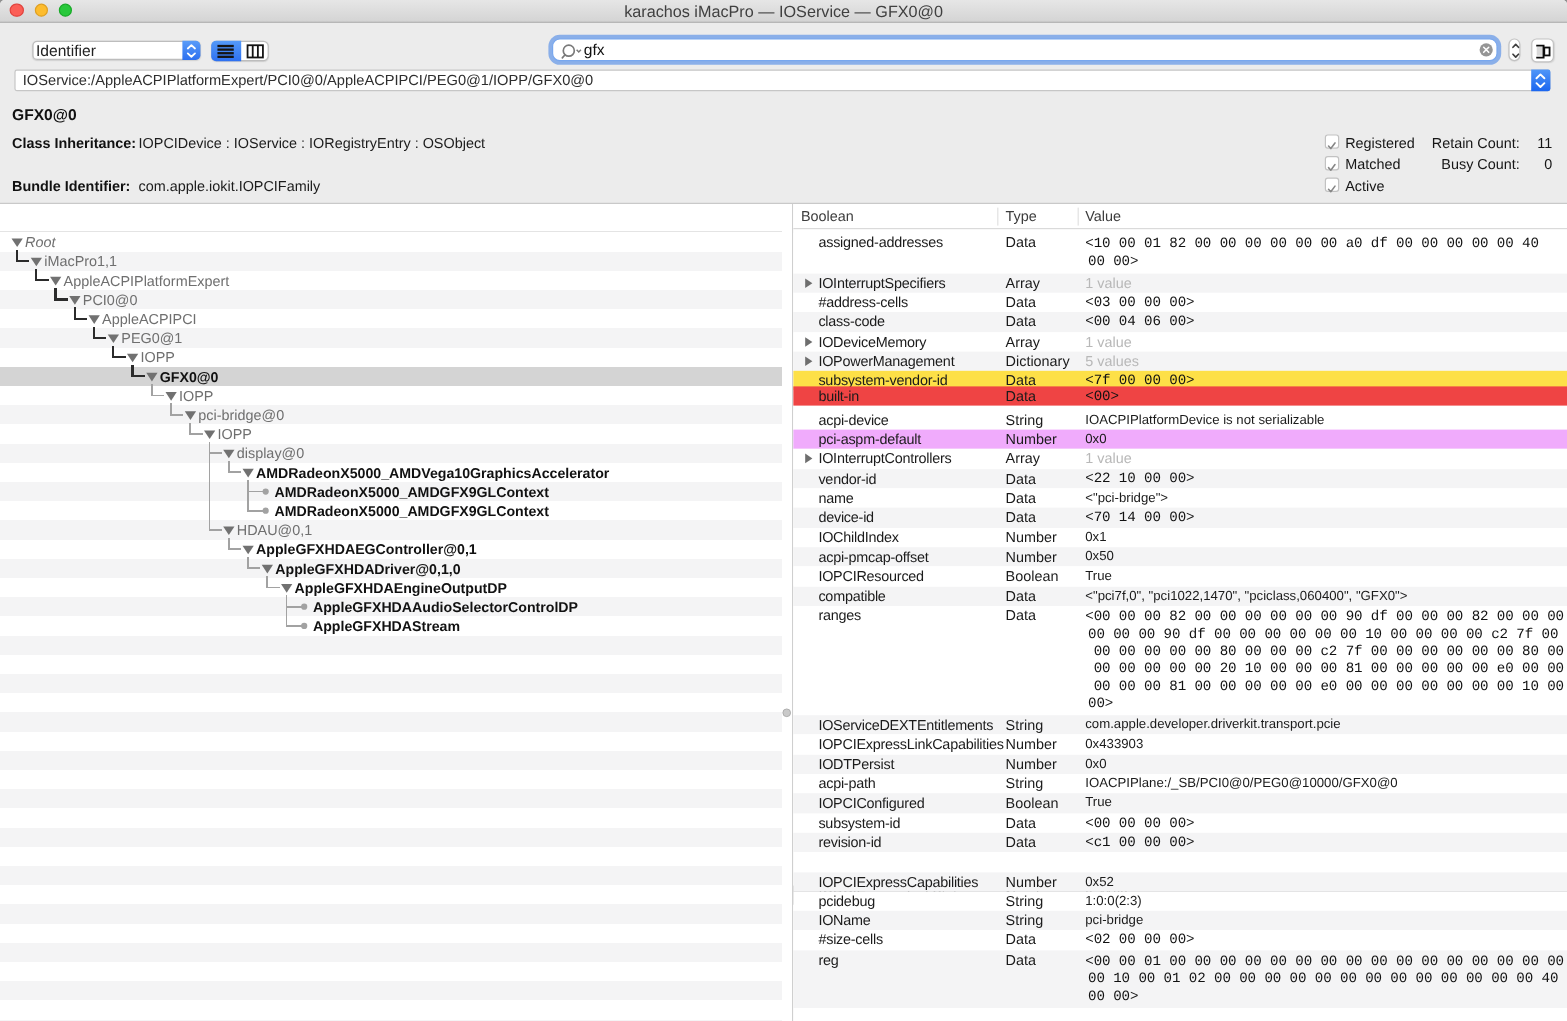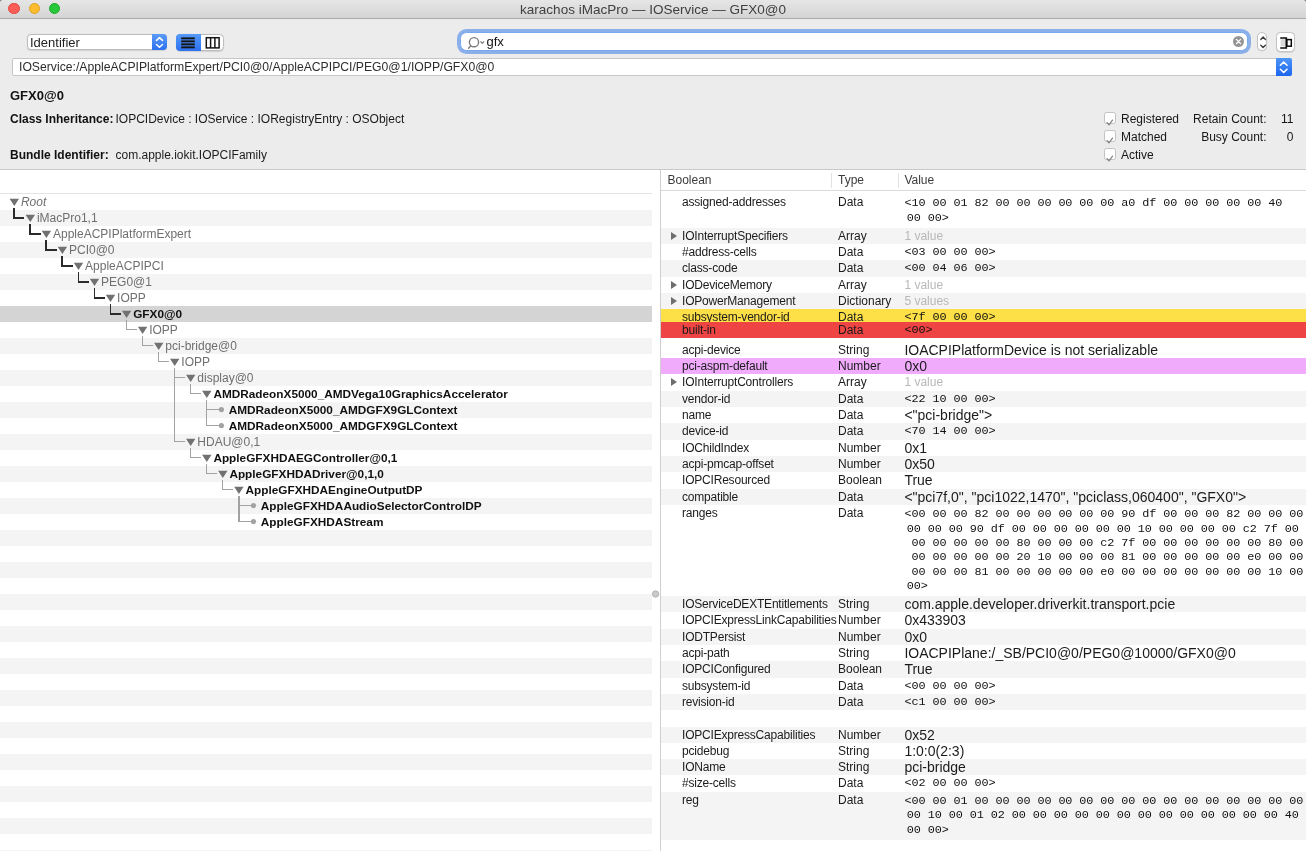--- a/index.html
+++ b/index.html
@@ -37,21 +37,21 @@
 #vdiv{position:absolute;left:660px;top:170px;width:1px;height:681px;background:#cfcfcf;}
 #rpane{position:absolute;left:661px;top:170px;width:645px;height:681px;background:#ffffff;overflow:hidden;}
 #rhead{position:absolute;left:0;top:0;width:645px;height:20.5px;background:#ffffff;border-bottom:1px solid #dadada;}
 #rhead .h{position:absolute;top:0;font-size:12px;line-height:20px;color:#3c3c3c;}
 #rhead .sep{position:absolute;top:2.5px;width:1px;height:15px;background:#e2e2e2;}
 .prow{position:absolute;left:0;width:645px;}
 .plab{position:absolute;left:21px;font-size:12px;color:#1b1b1b;white-space:pre;letter-spacing:-0.2px;}
 .ptyp{position:absolute;left:177px;font-size:12px;color:#1b1b1b;}
 .pval{position:absolute;left:243.4px;white-space:pre;}
 .pv-mono{font-family:"Liberation Mono",monospace;font-size:11.8px;color:#111;letter-spacing:-0.08px;}
-.pv-sans{font-size:14px;color:#1b1b1b;}
+.pv-sans{font-size:11px;color:#1b1b1b;}
 .pv-gray{font-size:12px;color:#b8b8b8;}
 .ptri{position:absolute;left:9.5px;top:4px;width:0;height:0;border-left:6.2px solid #6e6e6e;border-top:4.1px solid transparent;border-bottom:4.1px solid transparent;}
 </style></head>
 <body>
 <div id="win">
   <div id="titlebar">
       <div id="title">karachos iMacPro — IOService — GFX0@0</div>
     <div class="tl" id="tlr"></div>
       <div class="tl" id="tly"></div>
       <div class="tl" id="tlg"></div>

